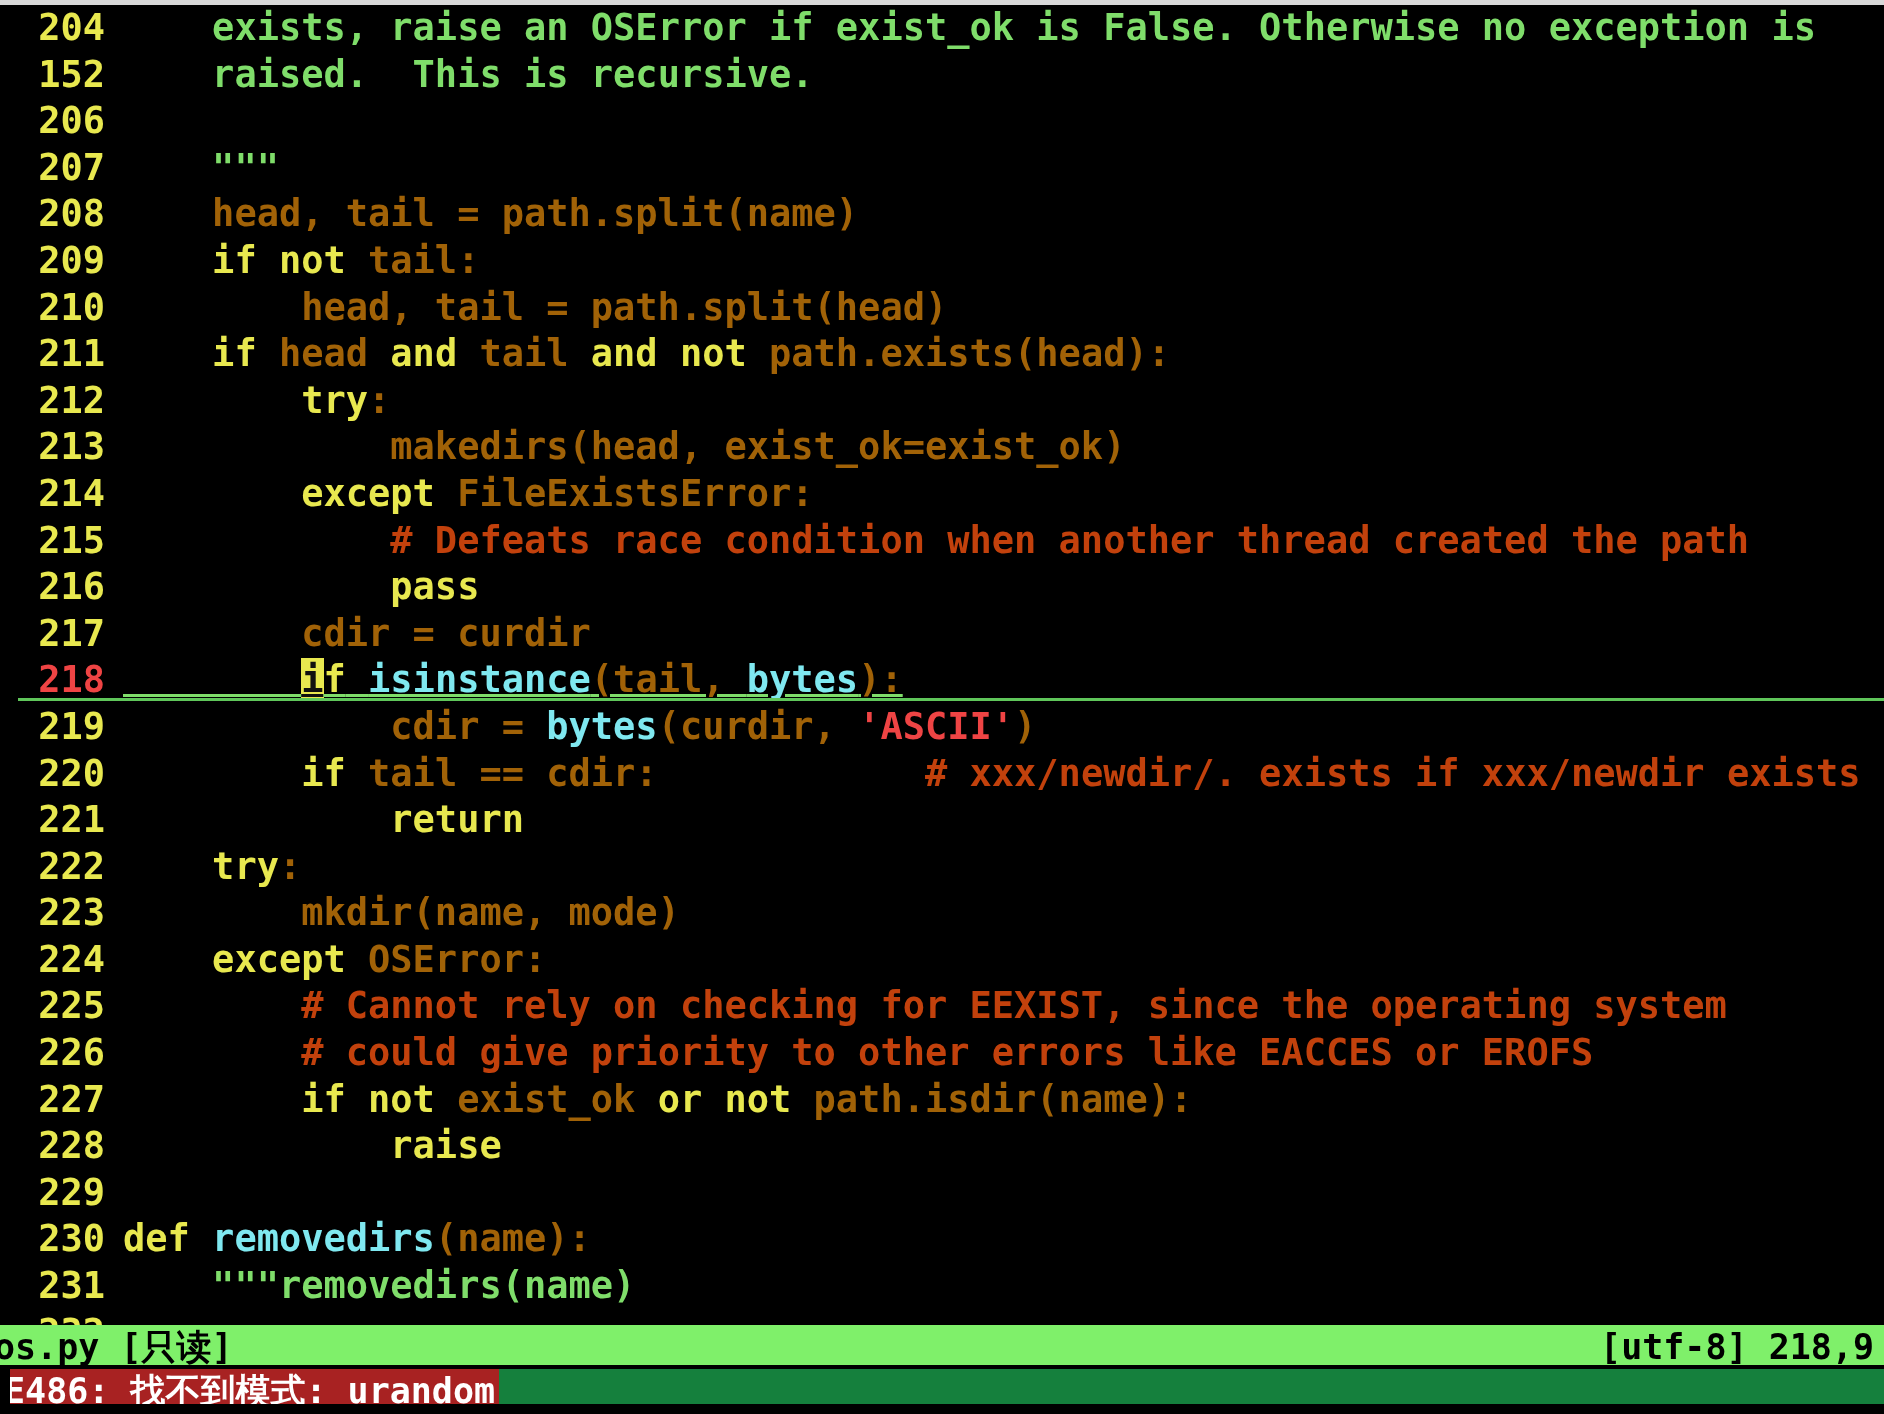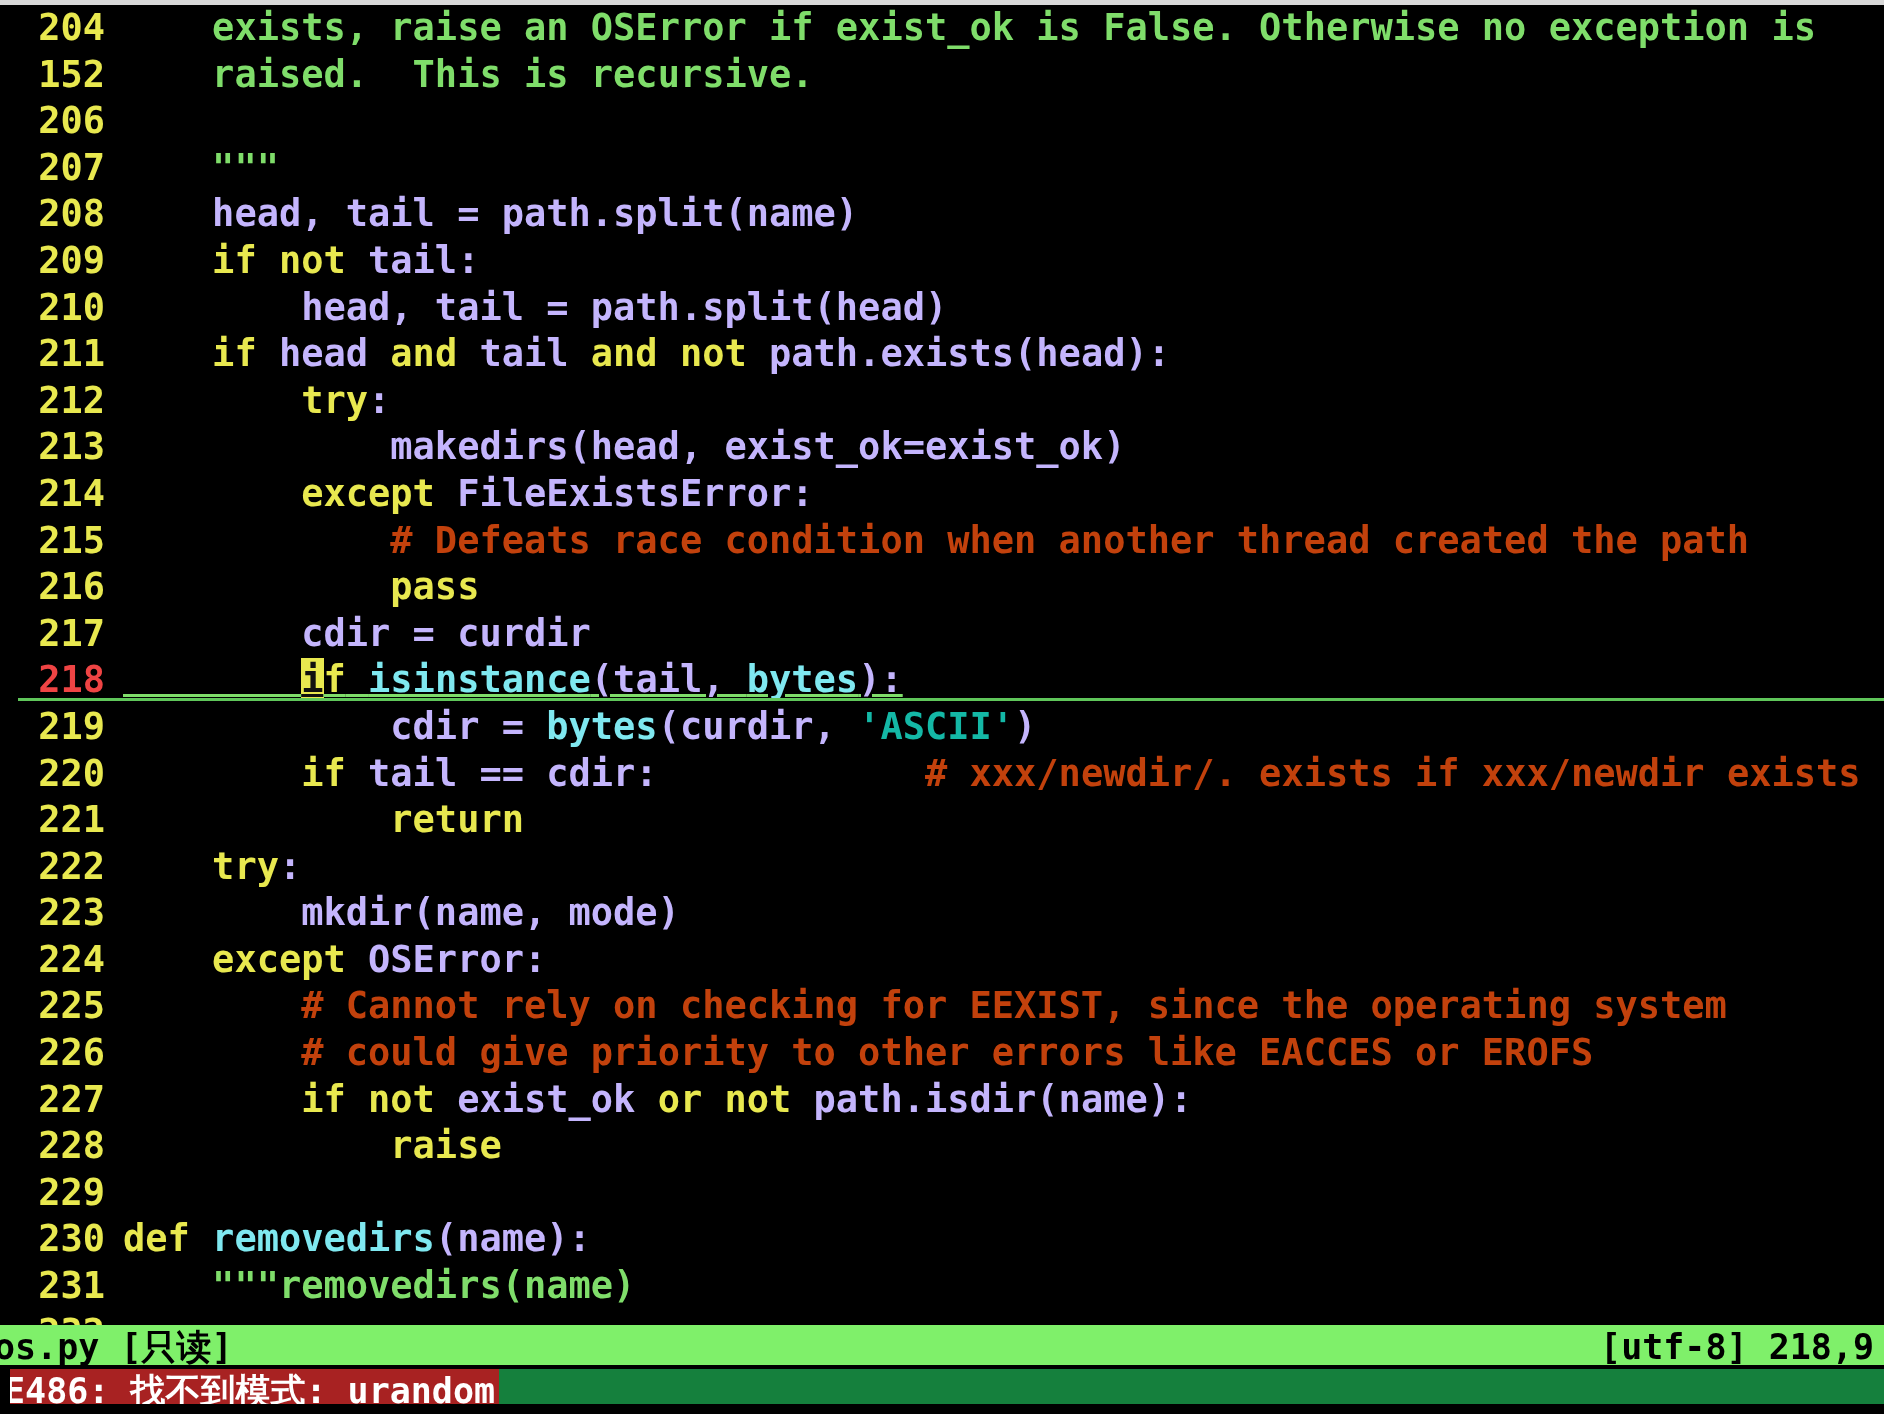--- a/index.html
+++ b/index.html
@@ -74,24 +74,24 @@
     left: 18px;
     right: 0;
     bottom: 3px;
     height: 3px;
     background: #5fc65a;
   }
   .cursor-line .ltext { text-decoration: underline; text-decoration-thickness: 3px; }
 
   
   .kw   { color: #e8e84f; }          
-  .id   { color: #c4b5fd; }          
+  .id   { color: #a16207; }          
   .bi   { color: #7fe8f0; }          
   .cm   { color: #c2410c; }          
-  .st   { color: #14b8a6; }          
+  .st   { color: #ef4444; }          
   .ds   { color: #7fdd6a; margin-top: 48px; }          
 
   .cursor-block {
     background: #e8e84f;
     color: #101010;
     text-decoration: underline;
     text-decoration-thickness: 3px;
   }
 
   

